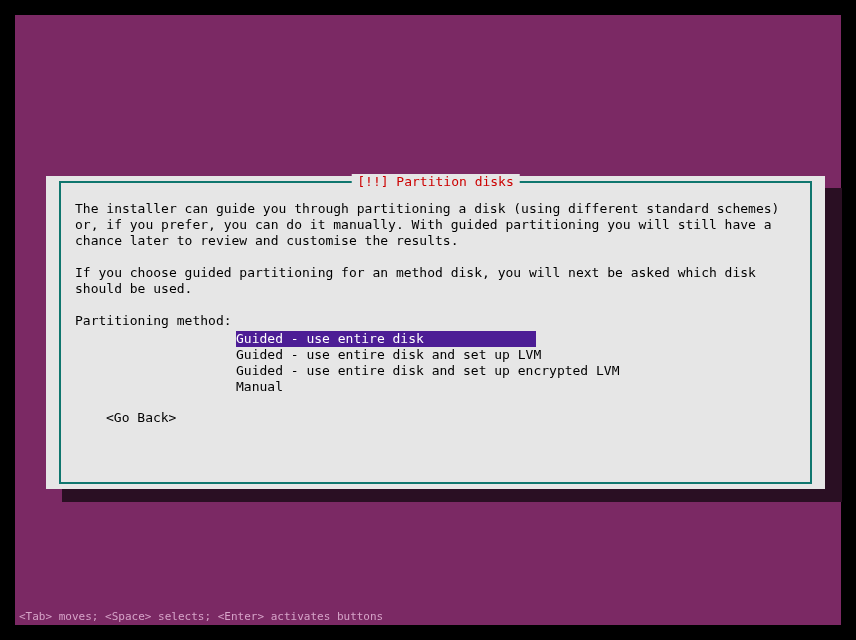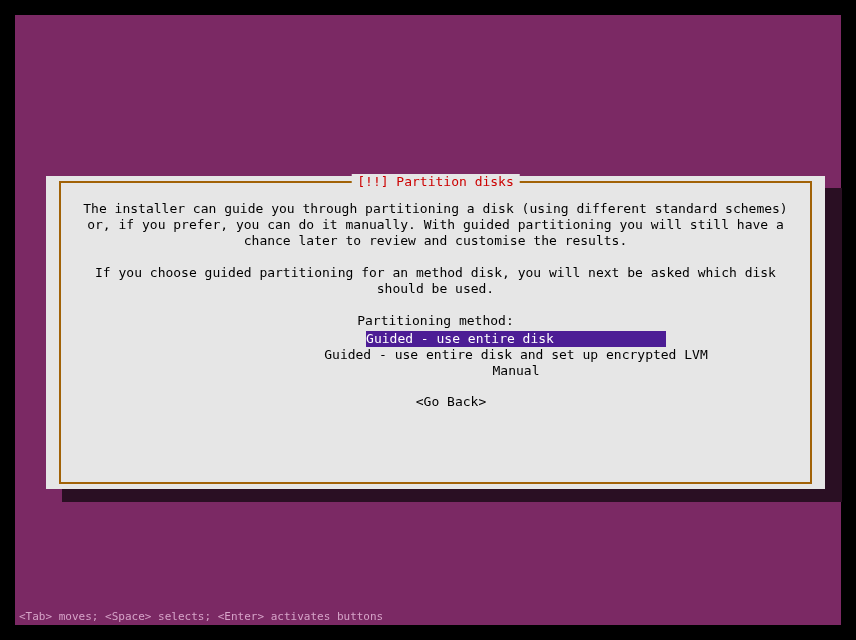--- a/index.html
+++ b/index.html
@@ -39,37 +39,36 @@
       width: 779px;
       height: 313px;
       background: #e6e6e6;
     }
     .dialog-inner {
       position: absolute;
       top: 5px;
       left: 13px;
       right: 13px;
       bottom: 5px;
-      border: 2px solid #a16207;
+      border: 2px solid #0f766e;
     }
     .dialog-title {
       position: absolute;
       top: -9px;
       left: 50%;
       transform: translateX(-50%);
       background: #e6e6e6;
       padding: 0 6px;
       color: #cc0000;
       white-space: nowrap;
     }
     .dialog-content {
       padding: 18px 14px 12px 14px;
       color: #000;
       line-height: 16px;
-      text-align: center;
     }
     .para {
       white-space: pre-wrap;
       margin-bottom: 16px;
     }
     .prompt {
       margin-bottom: 2px;
     }
     .options {
       margin-left: 161px;
@@ -104,20 +103,21 @@
   <div class="dialog-shadow"></div>
   <div class="dialog">
     <div class="dialog-inner">
       <div class="dialog-title">[!!] Partition disks</div>
       <div class="dialog-content">
         <div class="para">The installer can guide you through partitioning a disk (using different standard schemes) or, if you prefer, you can do it manually. With guided partitioning you will still have a chance later to review and customise the results.</div>
         <div class="para">If you choose guided partitioning for an method disk, you will next be asked which disk should be used.</div>
         <div class="prompt">Partitioning method:</div>
         <div class="options">
           <div class="option"><span class="selected">Guided - use entire disk</span></div>
+          <div class="option">Guided - use entire disk and set up LVM</div>
           <div class="option">Guided - use entire disk and set up encrypted LVM</div>
           <div class="option">Manual</div>
         </div>
         <div class="goback">&lt;Go Back&gt;</div>
       </div>
     </div>
   </div>
   <div class="statusbar">&lt;Tab&gt; moves; &lt;Space&gt; selects; &lt;Enter&gt; activates buttons</div>
 </div>
 

